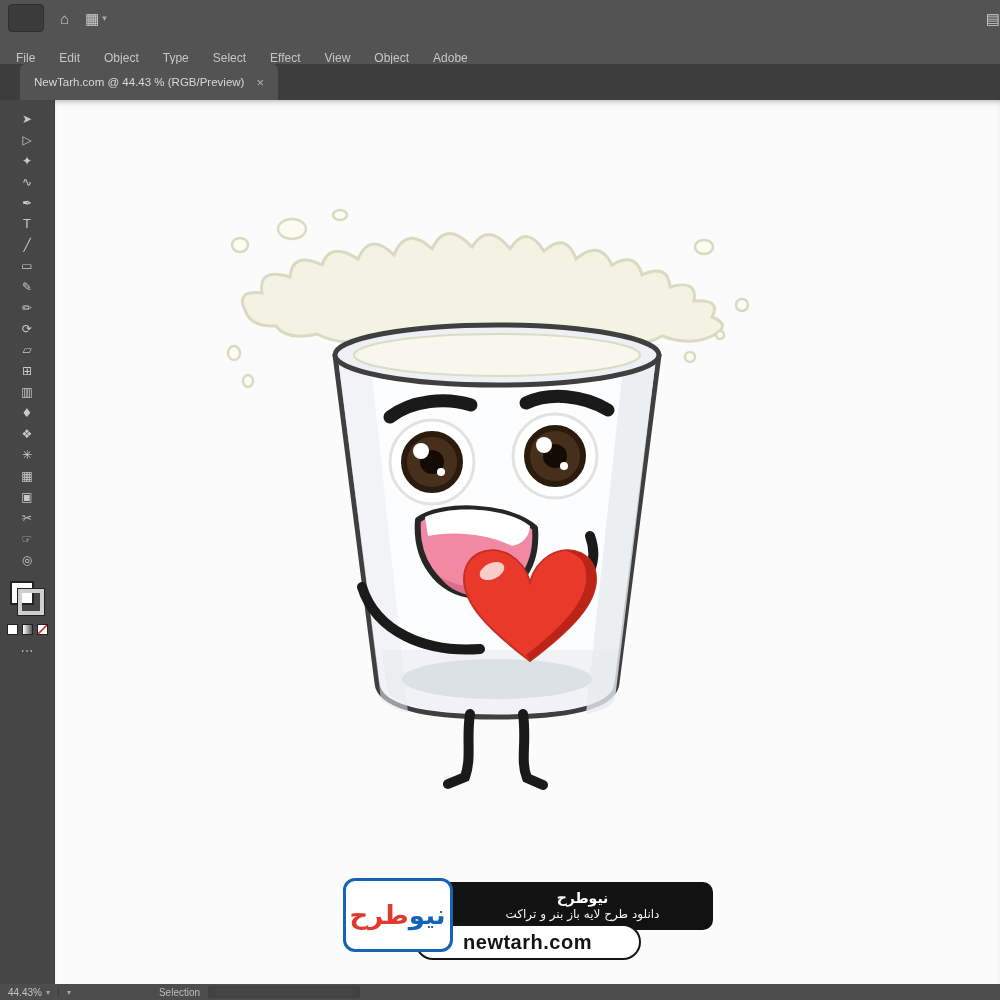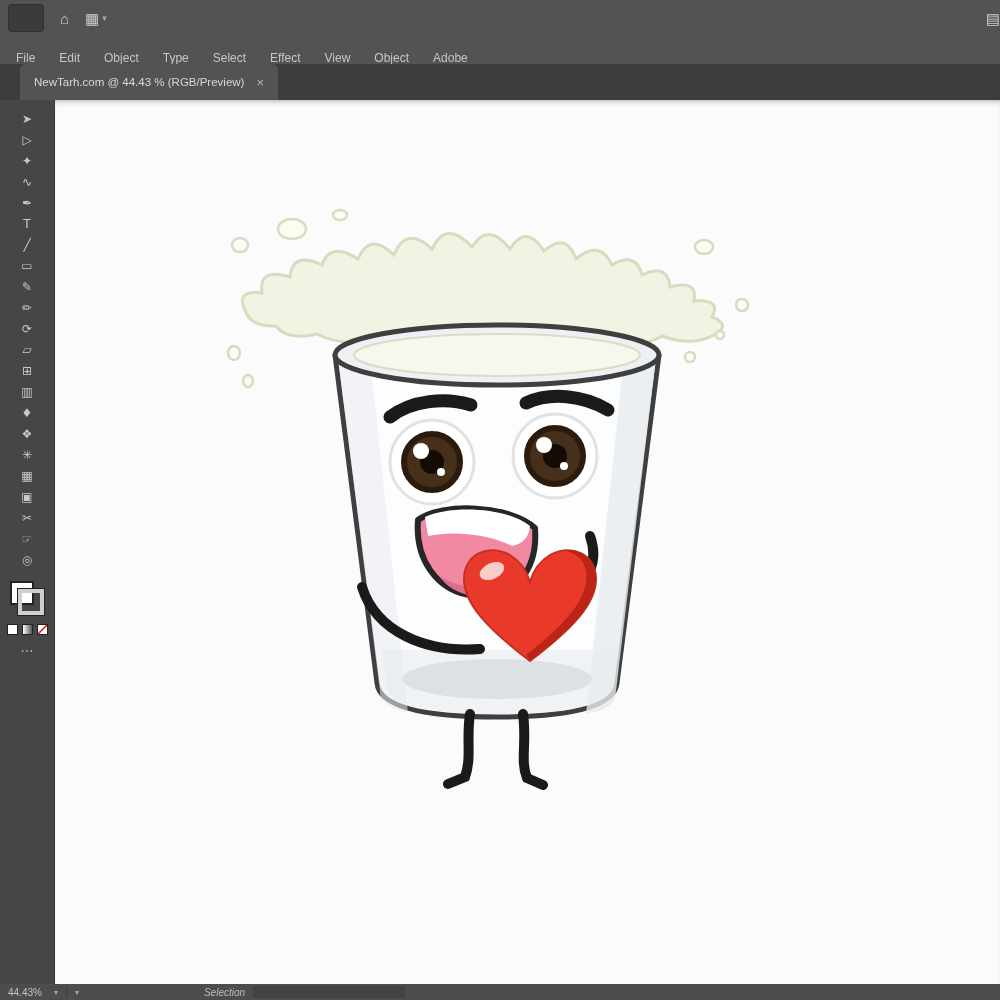--- a/index.html
+++ b/index.html
@@ -96,24 +96,24 @@
   .wm-logo{position:absolute;left:0;top:0;width:104px;height:68px;background:#ffffff;
            border:3px solid var(--logo-blue,#1663b5);border-radius:12px;display:flex;
            align-items:center;justify-content:center;z-index:3;}
   .wm-logo .p1{color:var(--logo-blue,#1663b5);font-weight:bold;font-size:26px;}
   .wm-logo .p2{color:var(--logo-red,#e03a2f);font-weight:bold;font-size:26px;}
 
   
   #statusbar{position:absolute;left:0;right:0;bottom:0;height:16px;background:#4d4d4d;
              display:flex;align-items:center;padding-left:8px;gap:8px;
              font-size:10px;color:#c4c4c4;}
-  .sb-zoom{display:flex;align-items:center;gap:12px;cursor:default;}
+  .sb-zoom{display:flex;align-items:center;gap:4px;cursor:default;}
   .chev{font-size:8px;color:#a8a8a8;}
   .sb-div{width:1px;height:10px;background:#3c3c3c;}
-  .sb-tool{margin-left:117px;color:#bdbdbd;font-style:italic;}
+  .sb-tool{margin-left:80px;color:#bdbdbd;}
   .sb-field{width:150px;height:10px;background:#434343;border:1px solid #3e3e3e;border-radius:2px;}
 </style>
 </head>
 <body>
 
 <div id="titlebar">
   <div class="app-icon"></div>
   <span class="tb-icon">⌂</span>
   <span class="tb-icon">▦</span>
   <span class="tb-chev">▾</span>
@@ -317,20 +317,31 @@
            C 351,338 376,349 376,374 C 376,399 352,424 310,456 Z"></path>
       <path class="heart-shade" d="M 310,456 C 352,424 376,399 376,374 C 376,355 362,344 346,346
            C 362,350 368,361 366,377 C 363,399 342,422 306,450 Z"></path>
       <ellipse cx="272" cy="366" rx="13" ry="8" transform="rotate(-25 272 366)" fill="#ffffff" opacity="0.75"></ellipse>
     </g>
 
     <path class="limb" d="M 250,509 C 246,534 252,552 245,572 L 228,579"></path>
     <path class="limb" d="M 303,509 C 307,537 300,556 307,573 L 323,580"></path>
   </svg>
 
+  <div id="watermark">
+    <div class="wm-band">
+      <div class="wm-line1" dir="rtl">نیوطرح</div>
+      <div class="wm-line2" dir="rtl">دانلود طرح لایه باز بنر و تراکت</div>
+    </div>
+    <div class="wm-pill">newtarh.com</div>
+    <div class="wm-logo" dir="rtl">
+      <span class="p1">نیو</span>
+        <span class="p2">طرح</span>
+    </div>
+  </div>
 </div>
 
 <div id="statusbar">
   <div class="sb-zoom">
     <span>44.43%</span>
     <span class="chev">▾</span>
   </div>
   <div class="sb-div"></div>
   <span class="chev">▾</span>
   <div class="sb-tool">Selection</div>

